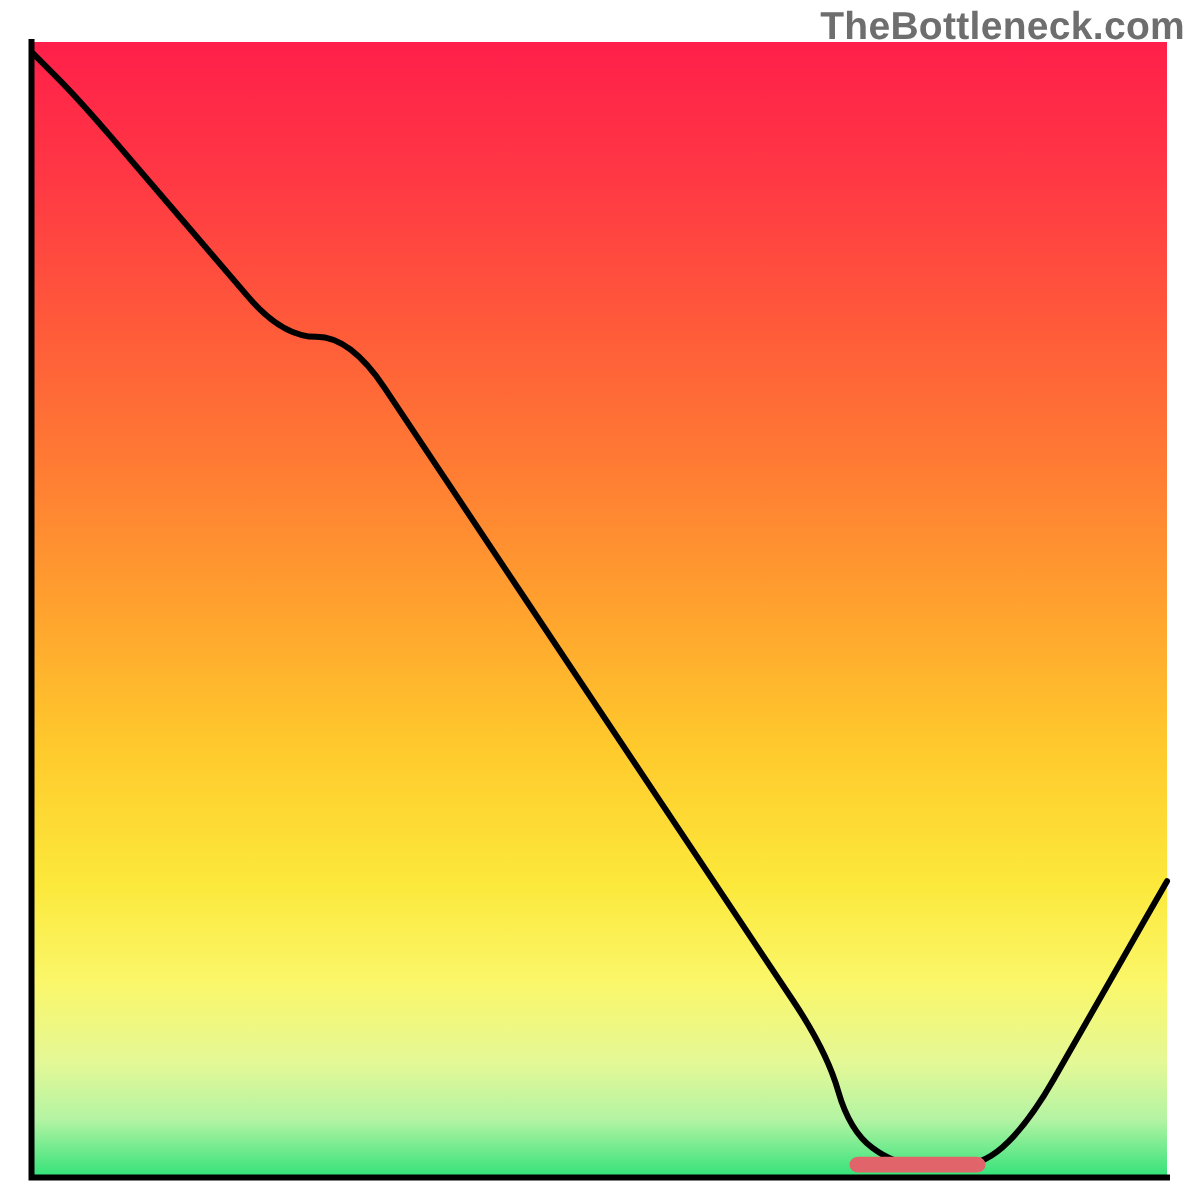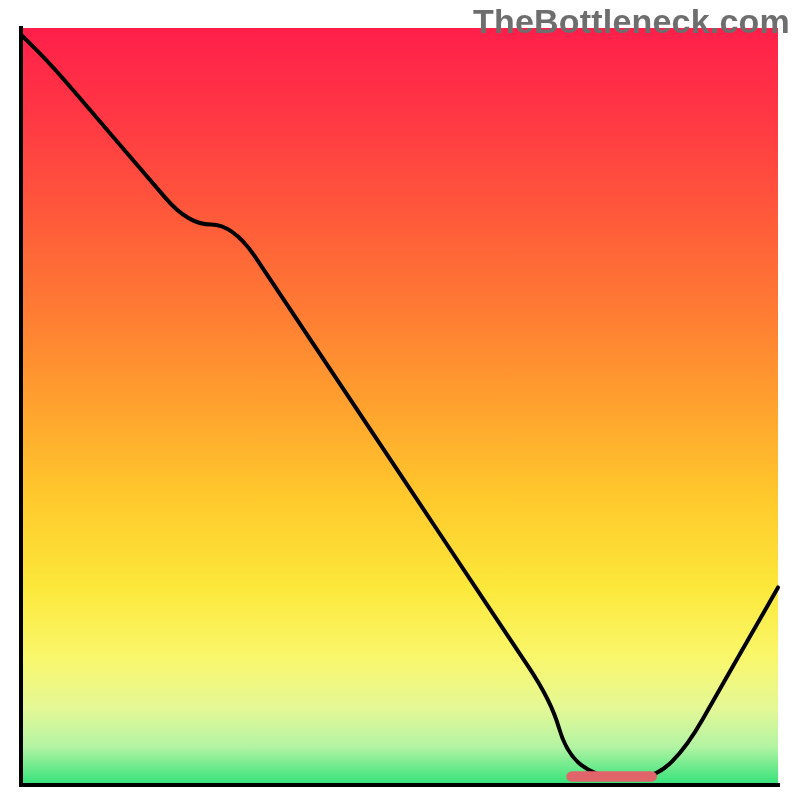--- a/index.html
+++ b/index.html
@@ -13,21 +13,21 @@
   }
   .chart-container {
     position: relative;
     width: 800px;
     height: 800px;
   }
   .watermark {
     position: absolute;
     top: 2px;
     right: 10px;
-    font-size: 34px;
+    font-size: 26px;
     font-weight: bold;
     color: #6e6e6e;
     letter-spacing: 0.2px;
     z-index: 5;
   }
   svg.plot {
     position: absolute;
     top: 0;
     left: 0;
   }

